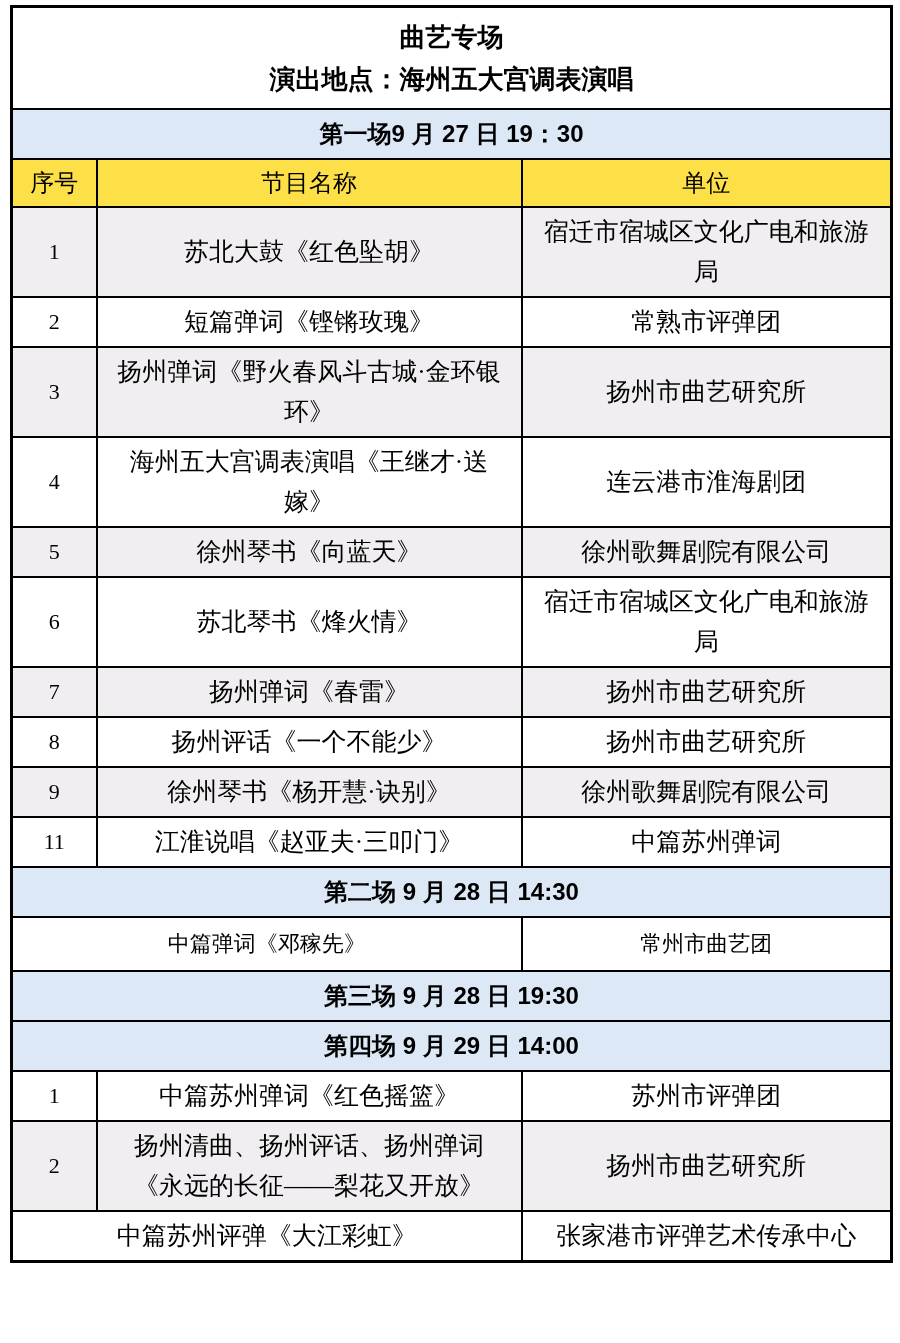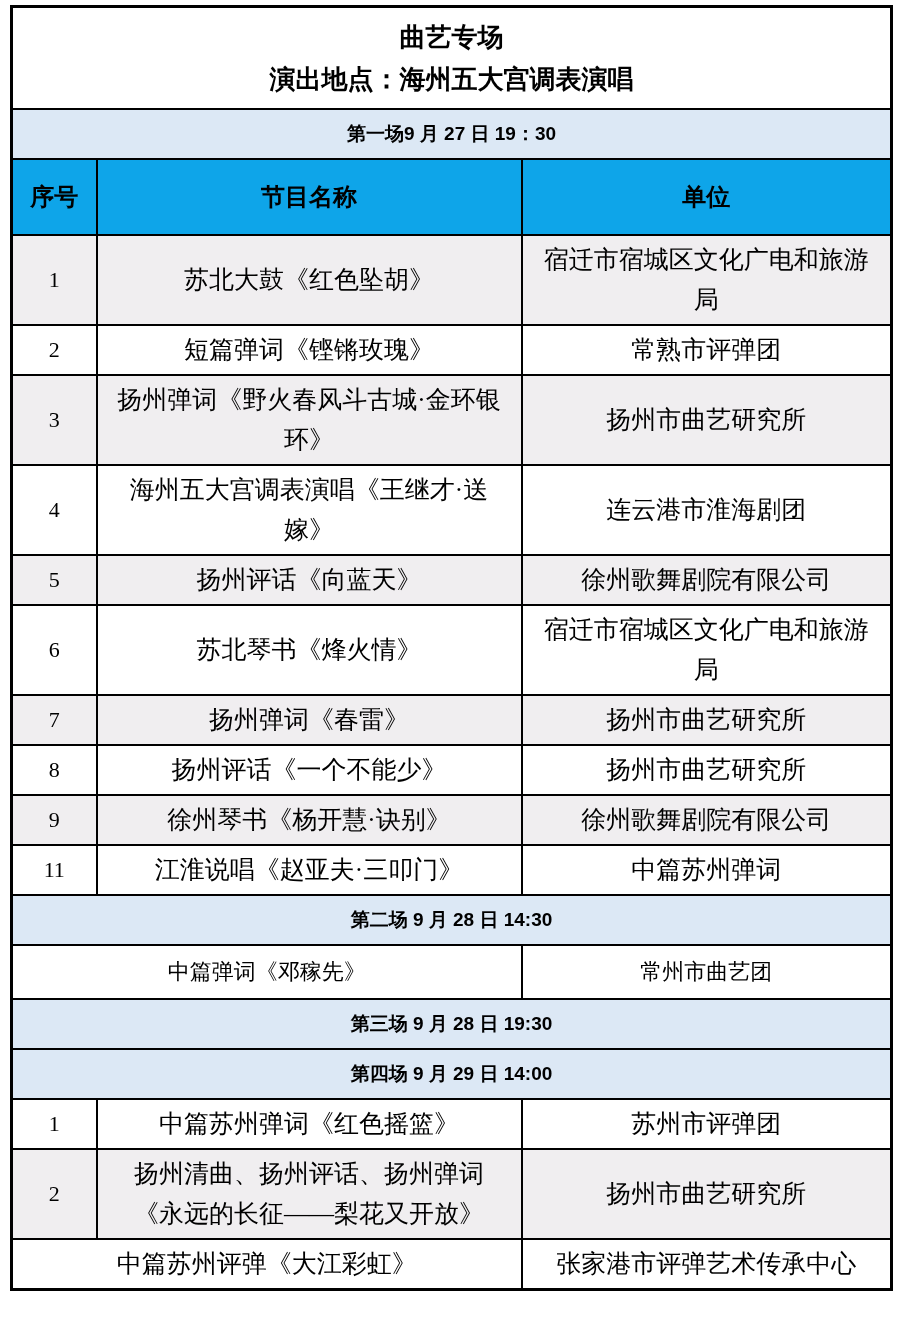--- a/index.html
+++ b/index.html
@@ -47,31 +47,31 @@
     font-family: "Liberation Sans", "DejaVu Sans", sans-serif;
     font-weight: bold;
     font-size: 26px;
     line-height: 42px;
   }
   
   td.session-header {
     background: var(--section-bg, #dce8f5);
     font-family: "Liberation Sans", "DejaVu Sans", sans-serif;
     font-weight: 600;
-    font-size: 19px;
+    font-size: 24px;
     line-height: 40px;
     padding: 4px 10px;
   }
   
   tr.col-header td {
-    font-weight: bold;
+    font-weight: normal;
     font-size: 24px;
     line-height: 38px;
-    background: #0ea5e9;
-    padding: 18px 8px;
+    background: #fde047;
+    padding: 4px 8px;
   }
   
   tr.data-row td {
     background: #ffffff;
   }
   tr.data-row.shaded td {
     background: var(--row-alt-bg, #f0eef0);
   }
   td.no-cell {
     font-size: 22px;
@@ -126,21 +126,21 @@
           <td>扬州弹词《野火春风斗古城·金环银环》</td>
           <td>扬州市曲艺研究所</td>
         </tr>
         <tr class="data-row">
           <td class="no-cell">4</td>
           <td>海州五大宫调表演唱《王继才·送嫁》</td>
           <td>连云港市淮海剧团</td>
         </tr>
         <tr class="data-row shaded">
           <td class="no-cell">5</td>
-          <td>扬州评话《向蓝天》</td>
+          <td>徐州琴书《向蓝天》</td>
           <td>徐州歌舞剧院有限公司</td>
         </tr>
         <tr class="data-row">
           <td class="no-cell">6</td>
           <td>苏北琴书《烽火情》</td>
           <td>宿迁市宿城区文化广电和旅游局</td>
         </tr>
         <tr class="data-row shaded">
           <td class="no-cell">7</td>
           <td>扬州弹词《春雷》</td>

